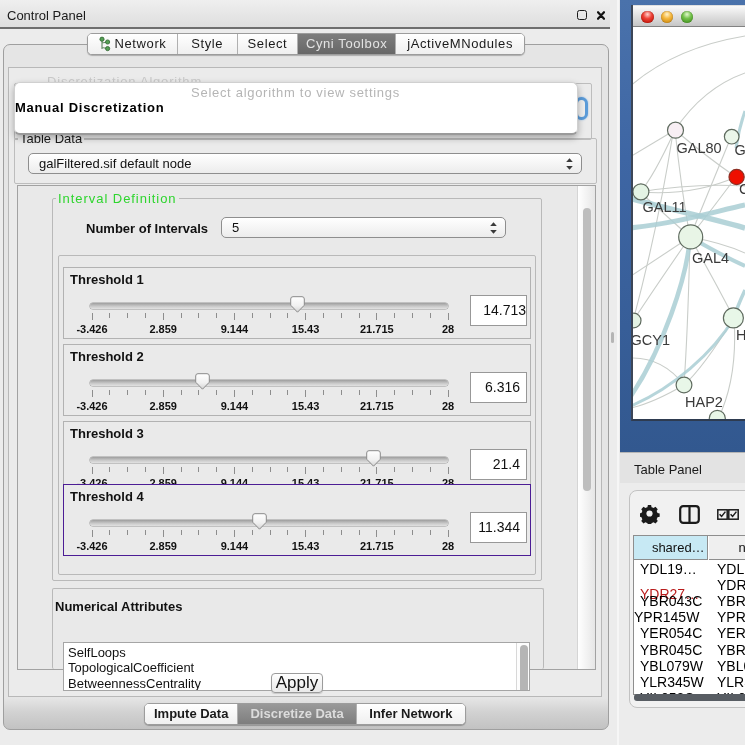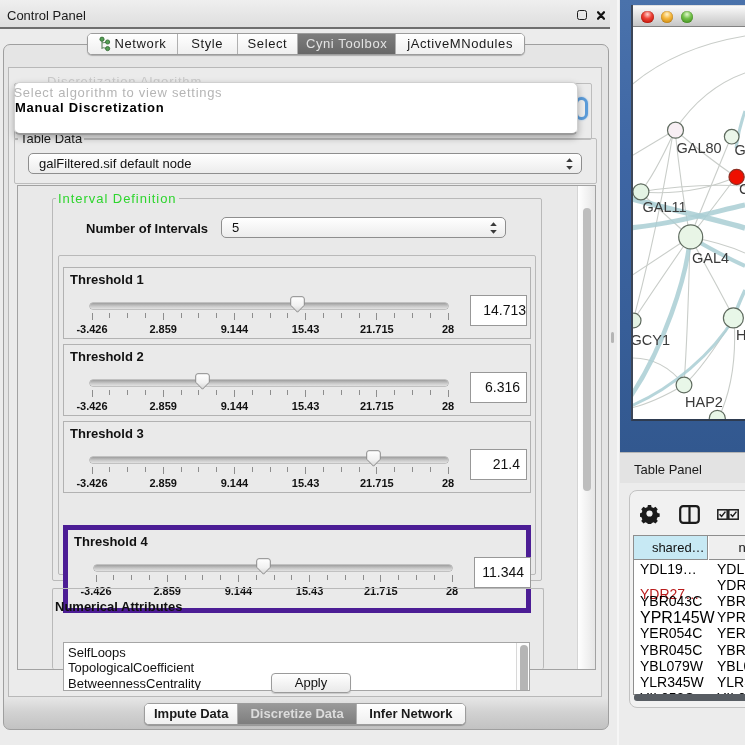--- a/index.html
+++ b/index.html
@@ -182,21 +182,21 @@
         <defs>
           <linearGradient id="tg" x1="0" y1="0" x2="0" y2="1">
             <stop offset="0" stop-color="#ffffff"></stop>
             <stop offset="0.6" stop-color="#f0f0f0"></stop>
             <stop offset="1" stop-color="#d2d2d2"></stop>
           </linearGradient>
         </defs>
       </svg>
       <div class="abs" style="left:406px;top:27px;width:57px;height:31px;background:#fff;border:1px solid #989898;font-size:14px;color:#111;line-height:29px;text-align:right;padding-right:6px;">21.4</div>
     </div>
-    <div class="abs" style="left:63px;top:525px;width:468px;height:88px;border:5px solid #4c1d95;background:#eaeaea;">
+    <div class="abs" style="left:63px;top:484px;width:468px;height:72px;border:1px solid #4c1d95;background:#eaeaea;">
       <div class="abs" style="left:6px;top:3.5px;font-size:13px;font-weight:bold;color:#111;">Threshold 4</div>
       <div class="abs" style="left:26px;top:35px;width:358px;height:5.5px;border-radius:3px;background:linear-gradient(180deg,#9e9e9e,#c9c9c9 55%,#e2e2e2);box-shadow:0 0 0 0.5px #979797;"></div>
       <div class="abs" style="left:27.6px;top:45px;width:1px;height:7px;background:#8d8d8d;"></div>
       <div class="abs" style="left:45.4px;top:45px;width:1px;height:4.5px;background:#8d8d8d;"></div>
       <div class="abs" style="left:63.2px;top:45px;width:1px;height:4.5px;background:#8d8d8d;"></div>
       <div class="abs" style="left:81.0px;top:45px;width:1px;height:4.5px;background:#8d8d8d;"></div>
       <div class="abs" style="left:98.8px;top:45px;width:1px;height:7px;background:#8d8d8d;"></div>
       <div class="abs" style="left:116.6px;top:45px;width:1px;height:4.5px;background:#8d8d8d;"></div>
       <div class="abs" style="left:134.4px;top:45px;width:1px;height:4.5px;background:#8d8d8d;"></div>
       <div class="abs" style="left:152.2px;top:45px;width:1px;height:4.5px;background:#8d8d8d;"></div>
@@ -232,28 +232,28 @@
       <div class="abs" style="left:406px;top:27px;width:57px;height:31px;background:#fff;border:1px solid #989898;font-size:14px;color:#111;line-height:29px;text-align:right;padding-right:6px;">11.344</div>
     </div>
 <div class="abs" style="left:52px;top:587.5px;width:492px;height:81px;border:1px solid #b9b9b9;border-radius:2px;border-bottom:none;"></div>
 <div class="abs" style="left:55px;top:599px;font-size:13px;font-weight:bold;color:#111;">Numerical Attributes</div>
 <div class="abs" style="left:63px;top:617.5px;width:467px;height:49px;background:#fff;border:1px solid #a5a5a5;overflow:hidden;margin-top:24px;">
   <div style="position:absolute;left:452px;top:0;width:15px;height:49px;border-left:1px solid #d8d8d8;background:#fdfdfd;"></div>
   <div style="position:absolute;left:455.5px;top:2px;width:8px;height:60px;background:#b5b5b5;border-radius:4px;"></div>
   <div style="position:absolute;left:4px;top:2px;font-size:13px;color:#111;line-height:15.8px;">SelfLoops<br>TopologicalCoefficient<br>BetweennessCentrality</div>
 </div>
 
-<div class="abs" style="left:271px;top:673px;width:80px;height:19.5px;border:1px solid #9b9b9b;border-radius:4px;background:linear-gradient(180deg,#ffffff,#e9e9e9);font-size:13px;color:#111;text-align:center;line-height:18px;box-shadow:0 1px 1px rgba(0,0,0,0.15);">Apply</div>
+<div class="abs" style="left:271px;top:673px;width:52px;height:19.5px;border:1px solid #9b9b9b;border-radius:4px;background:linear-gradient(180deg,#ffffff,#e9e9e9);font-size:17px;color:#111;text-align:center;line-height:18px;box-shadow:0 1px 1px rgba(0,0,0,0.15);">Apply</div>
 <div class="abs" style="left:144px;top:703px;width:322px;height:21.5px;border:1px solid #9c9c9c;border-radius:5px;overflow:hidden;display:flex;background:#fff;box-shadow:0 1px 1px rgba(0,0,0,0.25);">
       <div style="width:93px;height:100%;background:linear-gradient(180deg,#ffffff,#efefef);color:#1a1a1a;font-size:13px;font-weight:bold;display:flex;align-items:center;justify-content:center;">Impute Data</div>
       <div style="width:119px;height:100%;border-left:1px solid #b0b0b0;background:linear-gradient(180deg,#999999,#7e7e7e);color:#dcdcdc;font-size:13px;font-weight:bold;display:flex;align-items:center;justify-content:center;">Discretize Data</div>
       <div style="width:110px;height:100%;border-left:1px solid #b0b0b0;background:linear-gradient(180deg,#ffffff,#efefef);color:#1a1a1a;font-size:13px;font-weight:bold;display:flex;align-items:center;justify-content:center;">Infer Network</div>
     </div>
 <div class="abs" style="left:13.5px;top:82px;width:564px;height:53px;background:#fff;border-radius:6px;border:1px solid #d0d0d0;border-bottom:2px solid #9a9a9a;box-shadow:0 3px 7px rgba(0,0,0,0.3);z-index:5;"></div>
-<div class="abs" style="left:13.5px;top:85px;width:564px;text-align:left;font-size:13px;letter-spacing:0.7px;color:#b5b5b5;z-index:6;">Select algorithm to view settings</div>
+<div class="abs" style="left:13.5px;top:85px;width:564px;text-align:center;font-size:13px;letter-spacing:0.7px;color:#b5b5b5;z-index:6;">Select algorithm to view settings</div>
 <div class="abs" style="left:15px;top:100px;font-size:13px;letter-spacing:0.75px;font-weight:bold;color:#000;z-index:6;">Manual Discretization</div>
 
 <div class="abs" style="left:610px;top:0;width:10px;height:745px;background:#ececec;"></div>
 <div class="abs" style="left:616.5px;top:0;width:2px;height:745px;background:#f6f6f6;"></div>
 <div class="abs" style="left:611px;top:332px;width:3px;height:11px;background:#b5b5b5;border-radius:2px;"></div>
 
 <div class="abs" style="left:620px;top:0;width:125px;height:452px;background:linear-gradient(180deg,#4a72ab 0%,#3e66a4 35%,#32588f 100%);"></div>
 
 <div class="abs" style="left:631px;top:4.5px;width:114px;height:416px;border-left:2px solid #3c4657;border-bottom:2px solid #2e3b50;background:#fff;">
  <div style="position:absolute;left:0;top:0;width:100%;height:22px;background:linear-gradient(180deg,#fafafa,#c6c6c6);border-bottom:1px solid #828282;border-top:1px solid #e0e0e0;"></div>
@@ -343,21 +343,21 @@
 </svg>
 <div class="abs" style="left:633px;top:535px;width:112px;height:160px;border:1px solid #8e8e8e;border-right:none;background:#fff;overflow:hidden;">
       <div style="position:absolute;left:0;top:0;width:73.5px;height:24px;background:#c7e9f4;border-right:1px solid #8e8e8e;border-bottom:1px solid #8e8e8e;text-align:center;font-size:13px;color:#111;line-height:24px;padding-left:16px;">shared…</div>
       <div style="position:absolute;left:74.5px;top:0;width:45px;height:24px;background:#efefef;border-bottom:1px solid #8e8e8e;font-size:13px;color:#111;line-height:24px;padding-left:30px;">na</div>
       <div style="position:absolute;left:6px;top:24.5px;font-size:14px;color:#000;">YDL19…</div>
       <div style="position:absolute;left:83px;top:24.5px;font-size:14px;color:#000;">YDL19</div>
       <div style="position:absolute;left:6px;top:50px;font-size:14px;color:#b91c1c;">YDR27…</div>
       <div style="position:absolute;left:83px;top:40.7px;font-size:14px;color:#000;">YDR27</div>
       <div style="position:absolute;left:6px;top:56.9px;font-size:14px;color:#000;">YBR043C</div>
       <div style="position:absolute;left:83px;top:56.9px;font-size:14px;color:#000;">YBR04</div>
-      <div style="position:absolute;left:6px;top:73.1px;font-size:16px;color:#000;">YPR145W</div>
+      <div style="position:absolute;left:0;top:73.1px;font-size:14px;color:#000;">YPR145W</div>
       <div style="position:absolute;left:83px;top:73.1px;font-size:14px;color:#000;">YPR14</div>
       <div style="position:absolute;left:6px;top:89.3px;font-size:14px;color:#000;">YER054C</div>
       <div style="position:absolute;left:83px;top:89.3px;font-size:14px;color:#000;">YER05</div>
       <div style="position:absolute;left:6px;top:105.5px;font-size:14px;color:#000;">YBR045C</div>
       <div style="position:absolute;left:83px;top:105.5px;font-size:14px;color:#000;">YBR04</div>
       <div style="position:absolute;left:6px;top:121.7px;font-size:14px;color:#000;">YBL079W</div>
       <div style="position:absolute;left:83px;top:121.7px;font-size:14px;color:#000;">YBL07</div>
       <div style="position:absolute;left:6px;top:137.9px;font-size:14px;color:#000;">YLR345W</div>
       <div style="position:absolute;left:83px;top:137.9px;font-size:14px;color:#000;">YLR34</div>
       <div style="position:absolute;left:6px;top:154.1px;font-size:14px;color:#000;">YIL052C</div>

